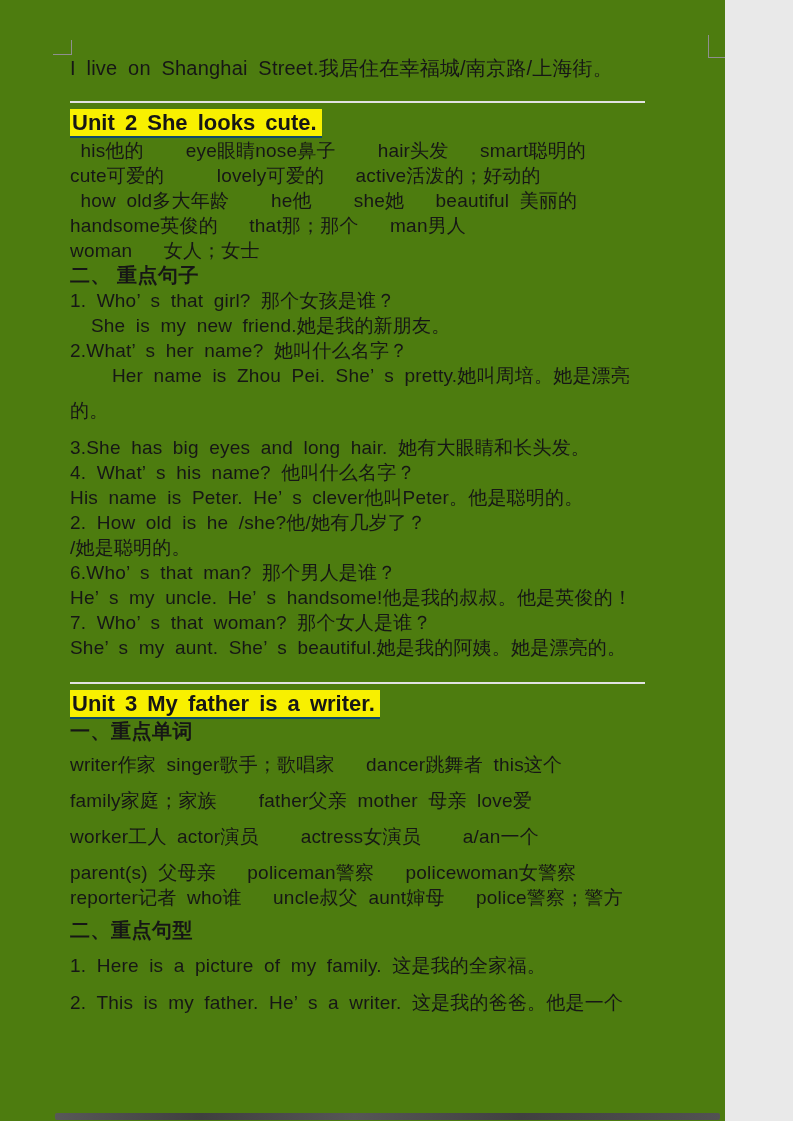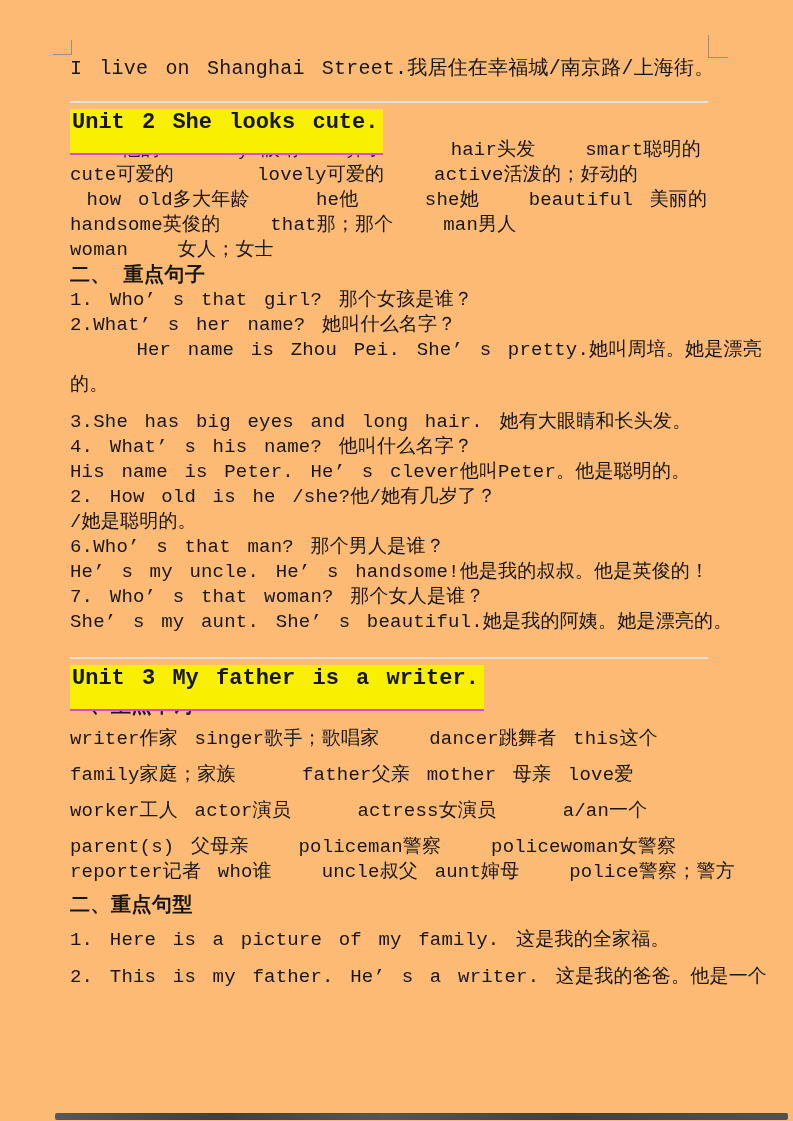--- a/index.html
+++ b/index.html
@@ -1,23 +1,23 @@
 <!DOCTYPE html>
 <html><head>
 <meta charset="utf-8">
 <style>
   * { margin: 0; padding: 0; box-sizing: border-box; }
   html, body { background: #e9e9e9; }
   .page {
     position: relative;
-    width: 793px;
+    width: 725px;
     height: 1121px;
-    background: #fdba74;
+    background: #4d7c0f;
     overflow: hidden;
-    font-family: Liberation Mono, monospace;
+    font-family: Liberation Sans, sans-serif;
     color: #161616;
   }
   .crop-mark { position: absolute; }
   .crop-tl {
     left: 53px; top: 40px; width: 19px; height: 15px;
     border-right: 1px solid #8f8f8f; border-bottom: 1px solid #8f8f8f;
   }
   .crop-tr {
     left: 708px; top: 35px; width: 20px; height: 23px;
     border-left: 1px solid #8f8f8f; border-bottom: 1px solid #8f8f8f;
@@ -42,22 +42,22 @@
   .unit-title::before { 
     content: "";
     position: absolute;
     left: 0; top: -8px;
     width: 92%;
     height: 2px;
     background: #e2e2e2;
   }
   .hl {
     background: #f8f000;
-    padding: 1px 5px 18px 2px;
-    border-bottom: 2px solid #d946ef;
+    padding: 1px 5px 1px 2px;
+    border-bottom: 2px solid #0c4a6e;
   }
   .heading {
     font-weight: bold;
     font-size: 20px;
     line-height: 25px;
     white-space: pre;
     letter-spacing: 0.5px;
   }
   .de-line { margin: 10px 0 12px 0; }
   .unit3-gap { margin-top: 30px; }
@@ -89,20 +89,21 @@
       <h2 class="unit-title"><span class="hl">Unit 2 She looks cute.</span></h2>
 
       <p class="line"> his他的    eye眼睛nose鼻子    hair头发   smart聪明的</p>
       <p class="line">cute可爱的     lovely可爱的   active活泼的；好动的</p>
       <p class="line"> how old多大年龄    he他    she她   beautiful 美丽的</p>
       <p class="line">handsome英俊的   that那；那个   man男人</p>
       <p class="line">woman   女人；女士</p>
 
       <p class="heading">二、 重点句子</p>
       <p class="line">1. Who’ s that girl? 那个女孩是谁？</p>
+      <p class="line">  She is my new friend.她是我的新朋友。</p>
       <p class="line">2.What’ s her name? 她叫什么名字？</p>
       <p class="line">    Her name is Zhou Pei. She’ s pretty.她叫周培。她是漂亮</p>
       <p class="line de-line">的。</p>
       <p class="line">3.She has big eyes and long hair. 她有大眼睛和长头发。</p>
       <p class="line">4. What’ s his name? 他叫什么名字？</p>
       <p class="line">His name is Peter. He’ s clever他叫Peter。他是聪明的。</p>
       <p class="line">2. How old is he /she?他/她有几岁了？</p>
       <p class="line">/她是聪明的。</p>
       <p class="line">6.Who’ s that man? 那个男人是谁？</p>
       <p class="line">He’ s my uncle. He’ s handsome!他是我的叔叔。他是英俊的！</p>

